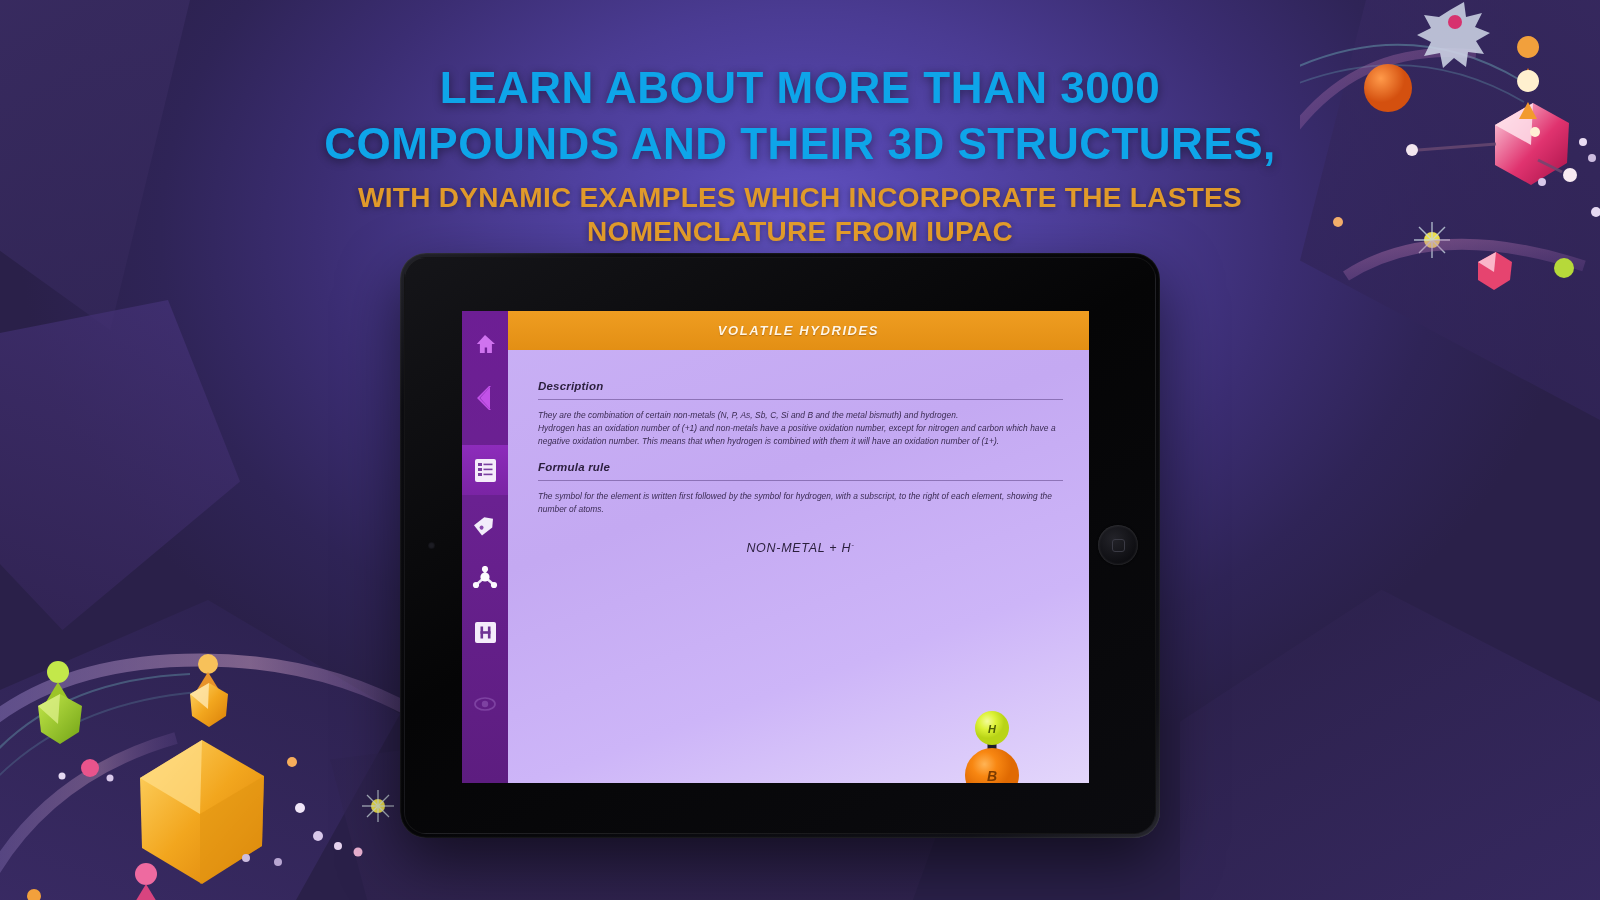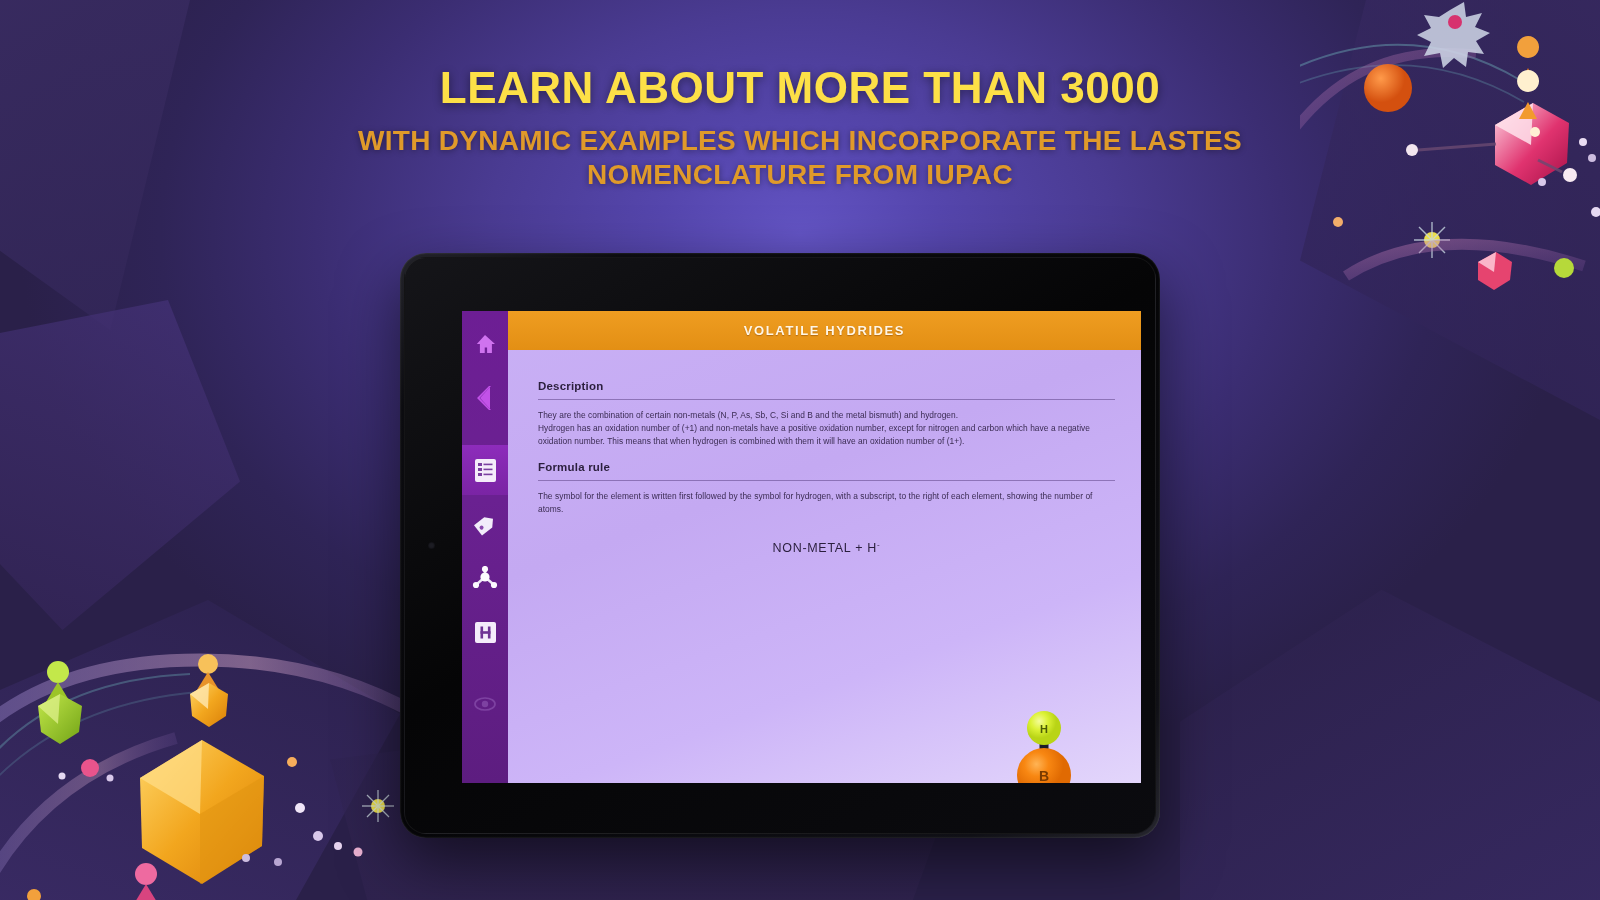--- a/index.html
+++ b/index.html
@@ -39,21 +39,21 @@
 
   
   .decor { position:absolute; pointer-events:none; }
 
   
   .headline {
     position:absolute; top:60px; left:0; width:1600px;
     text-align:center; z-index:20;
   }
   .headline h1 {
-    font-size:44px; font-weight:bold; color:#fde047;
+    font-size:44px; font-weight:bold; color:#0ea5e9;
     letter-spacing:.5px; line-height:1.28;
     text-shadow:0 2px 10px rgba(0,0,0,.45);
   }
   .headline h2 {
     margin-top:8px;
     font-size:28px; font-weight:bold; color:#e09a2a;
     letter-spacing:.3px; line-height:1.22;
     text-shadow:0 1px 6px rgba(0,0,0,.4);
   }
 
@@ -83,23 +83,24 @@
     box-shadow:inset 0 0 3px rgba(255,255,255,.2), 0 0 2px rgba(0,0,0,.8);
   }
   .home-sq {
     position:absolute; left:50%; top:50%; width:13px; height:13px;
     margin:-6.5px 0 0 -6.5px; border:1.5px solid #3a3a44; border-radius:3px;
   }
 
   
   .screen {
     position:absolute; left:62px; top:58px;
-    width:679px; height:472px;
+    width:627px; height:472px;
     background:#c8aef2; overflow:hidden;
     display:flex;
+    font-style:italic;
   }
 
   
   .sidebar {
     width:46px; flex:0 0 46px; height:100%;
     background:linear-gradient(180deg,#6d1e94 0%,#6a2191 40%,#5d1d80 100%);
     display:flex; flex-direction:column; align-items:center;
     padding-top:8px; gap:4px;
   }
   .side-item {
@@ -282,20 +283,21 @@
   <g>
     <circle cx="146" cy="264" r="11" fill="#ee6aa0"></circle>
     <path d="M146 274 l17 28 -34 0z" fill="#d8447f"></path>
   </g>
   <circle cx="34" cy="286" r="7" fill="#f2a03c"></circle>
 </svg>
 
 <div class="headline nosel">
   <h1>
     <span>LEARN ABOUT MORE THAN 3000</span><br>
+    <span>COMPOUNDS AND THEIR 3D STRUCTURES,</span>
   </h1>
   <h2>
     <span>WITH DYNAMIC EXAMPLES WHICH INCORPORATE THE LASTES</span><br>
     <span>NOMENCLATURE FROM IUPAC</span>
   </h2>
 </div>
 
 <div class="tablet">
   <div class="tablet-inner"></div>
   <div class="cam"></div>

